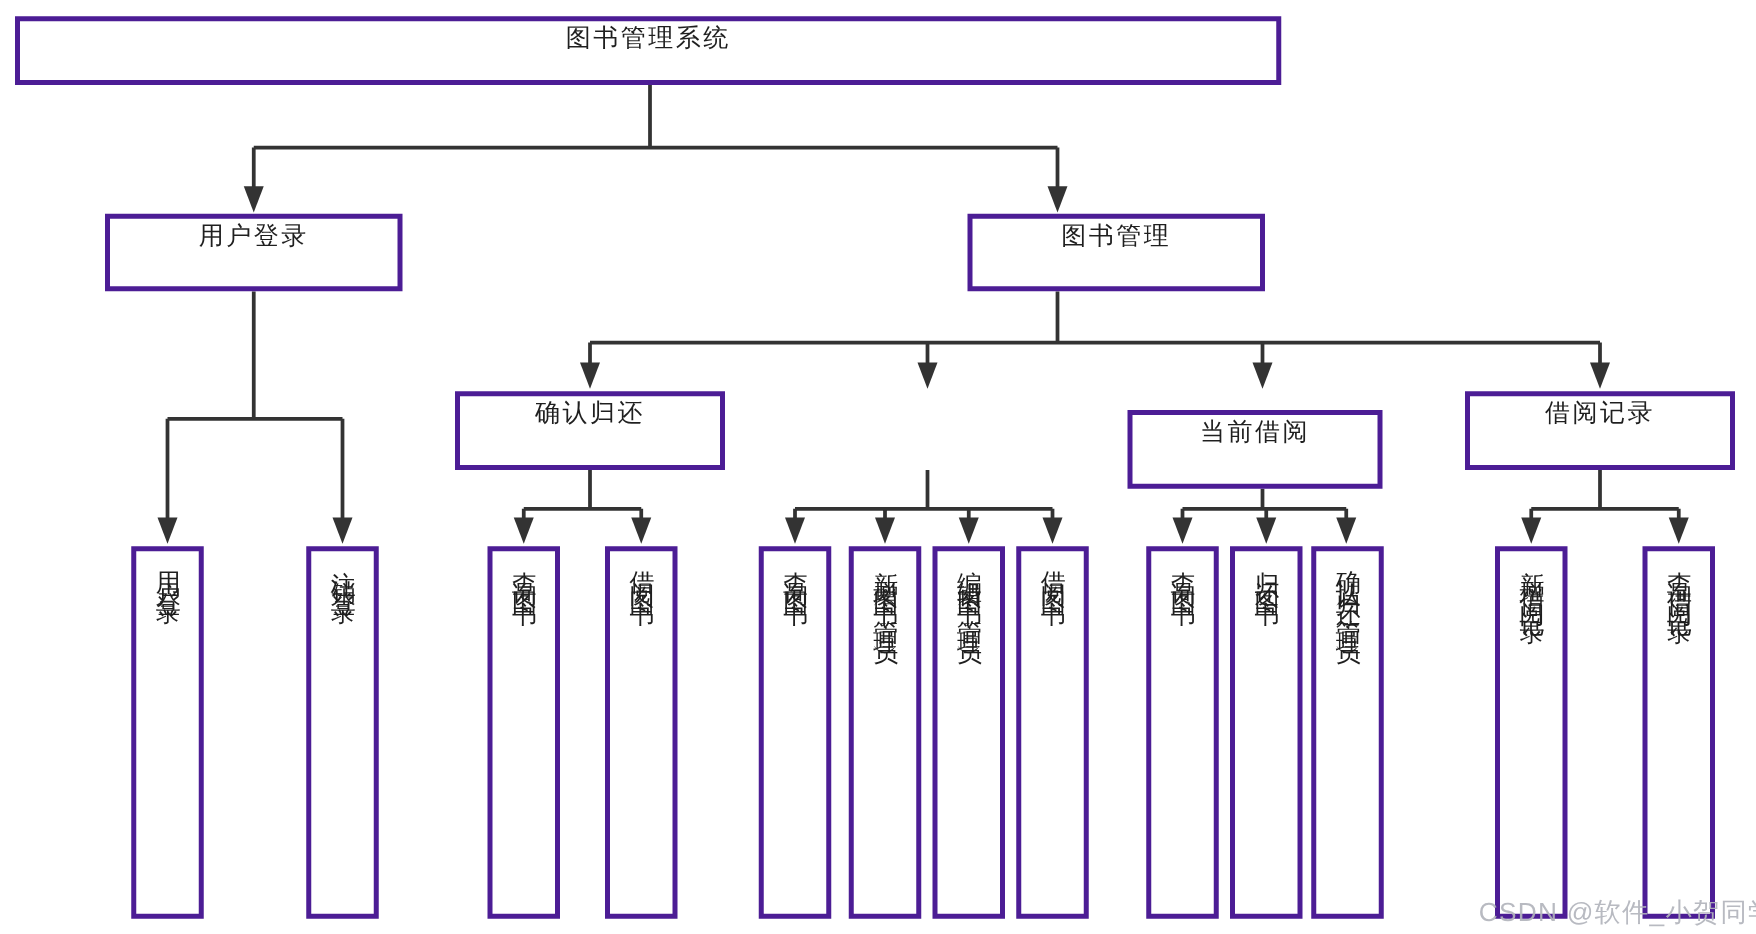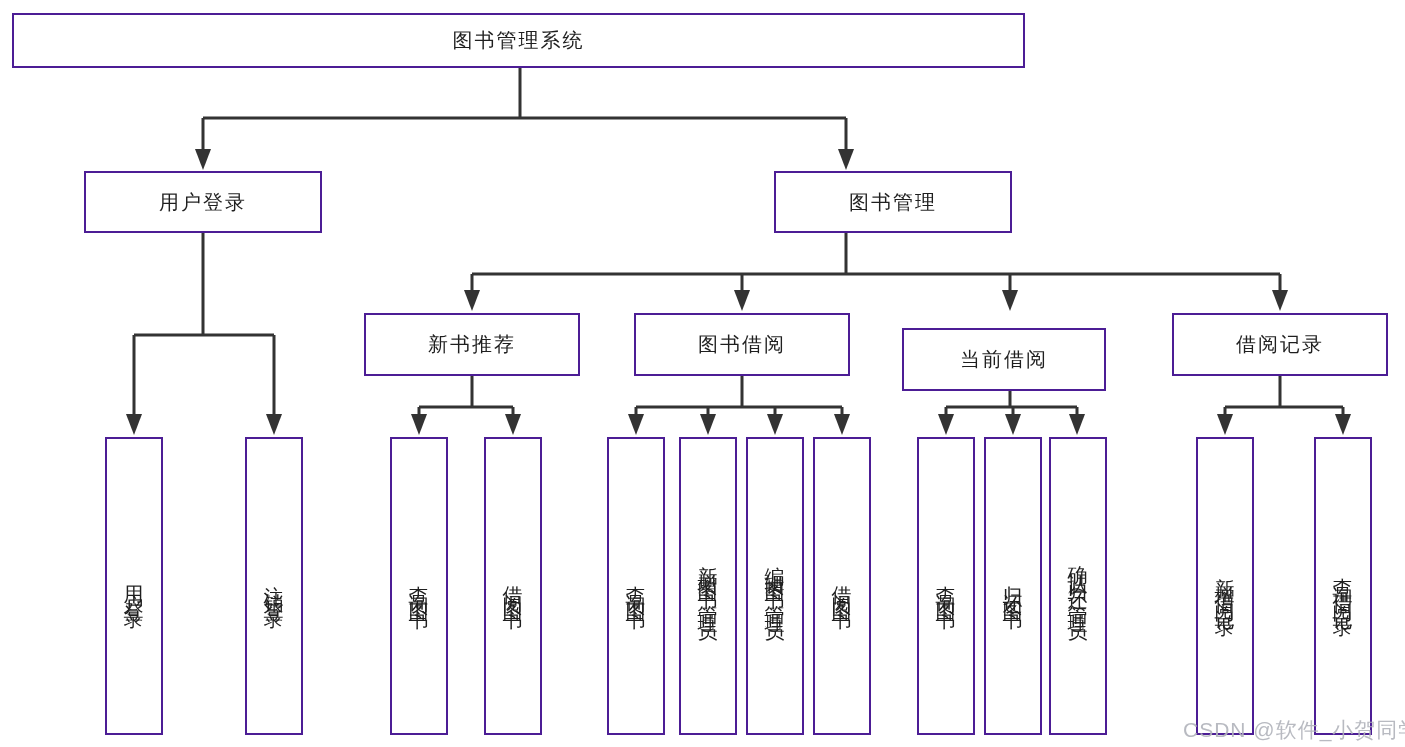--- a/index.html
+++ b/index.html
@@ -3,22 +3,22 @@
 <meta charset="utf-8">
 <style>
   html,body { margin:0; padding:0; background:#ffffff; }
   .canvas {
     position:relative; width:1405px; height:747px; background:#ffffff;
     font-family:"Liberation Sans", sans-serif; overflow:hidden;
   }
   svg.wires { position:absolute; left:0; top:0; width:1405px; height:747px; }
   .node {
     position:absolute; box-sizing:border-box; background:#ffffff;
-    border:2px solid #4c1d95; color:#1f1f1f;
-    display:flex; align-items:center; justify-content:center;
+    border:4px solid #4c1d95; color:#1f1f1f;
+    display:flex; justify-content:center;
   }
   .h-label { font-size:20px; letter-spacing:2px; white-space:nowrap; }
   .v-node .v-label {
     writing-mode:vertical-rl; text-orientation:mixed;
     font-size:20px; letter-spacing:8px; line-height:1.1; white-space:nowrap;
   }
   .watermark {
     position:absolute; left:1183px; top:716px; z-index:5;
     font-size:21px; letter-spacing:1px; color:rgba(178,180,188,0.92);
     white-space:nowrap;
@@ -81,24 +81,21 @@
   </div>
 
   <div class="node" style="left:84px; top:171px; width:238px; height:62px;">
     <span class="h-label">用户登录</span>
   </div>
   <div class="node" style="left:727px; top:171px; width:238px; height:62px;margin-left:47px;">
     <span class="h-label">图书管理</span>
   </div>
 
   <div class="node" style="left:364px; top:313px; width:216px; height:63px;">
-    <span class="h-label">新书推荐</span>
-  </div>
-  <div class="node" style="left:634px; top:313px; width:216px; height:63px;">
-    <span class="h-label">图书借阅</span>
+    <span class="h-label">确认归还</span>
   </div>
   <div class="node" style="left:902px; top:328px; width:204px; height:63px;">
     <span class="h-label">当前借阅</span>
   </div>
   <div class="node" style="left:1172px; top:313px; width:216px; height:63px;">
     <span class="h-label">借阅记录</span>
   </div>
 
   <div class="node v-node" style="left:105px; top:437px; width:58px; height:298px;">
     <span class="v-label">用户登录</span>

